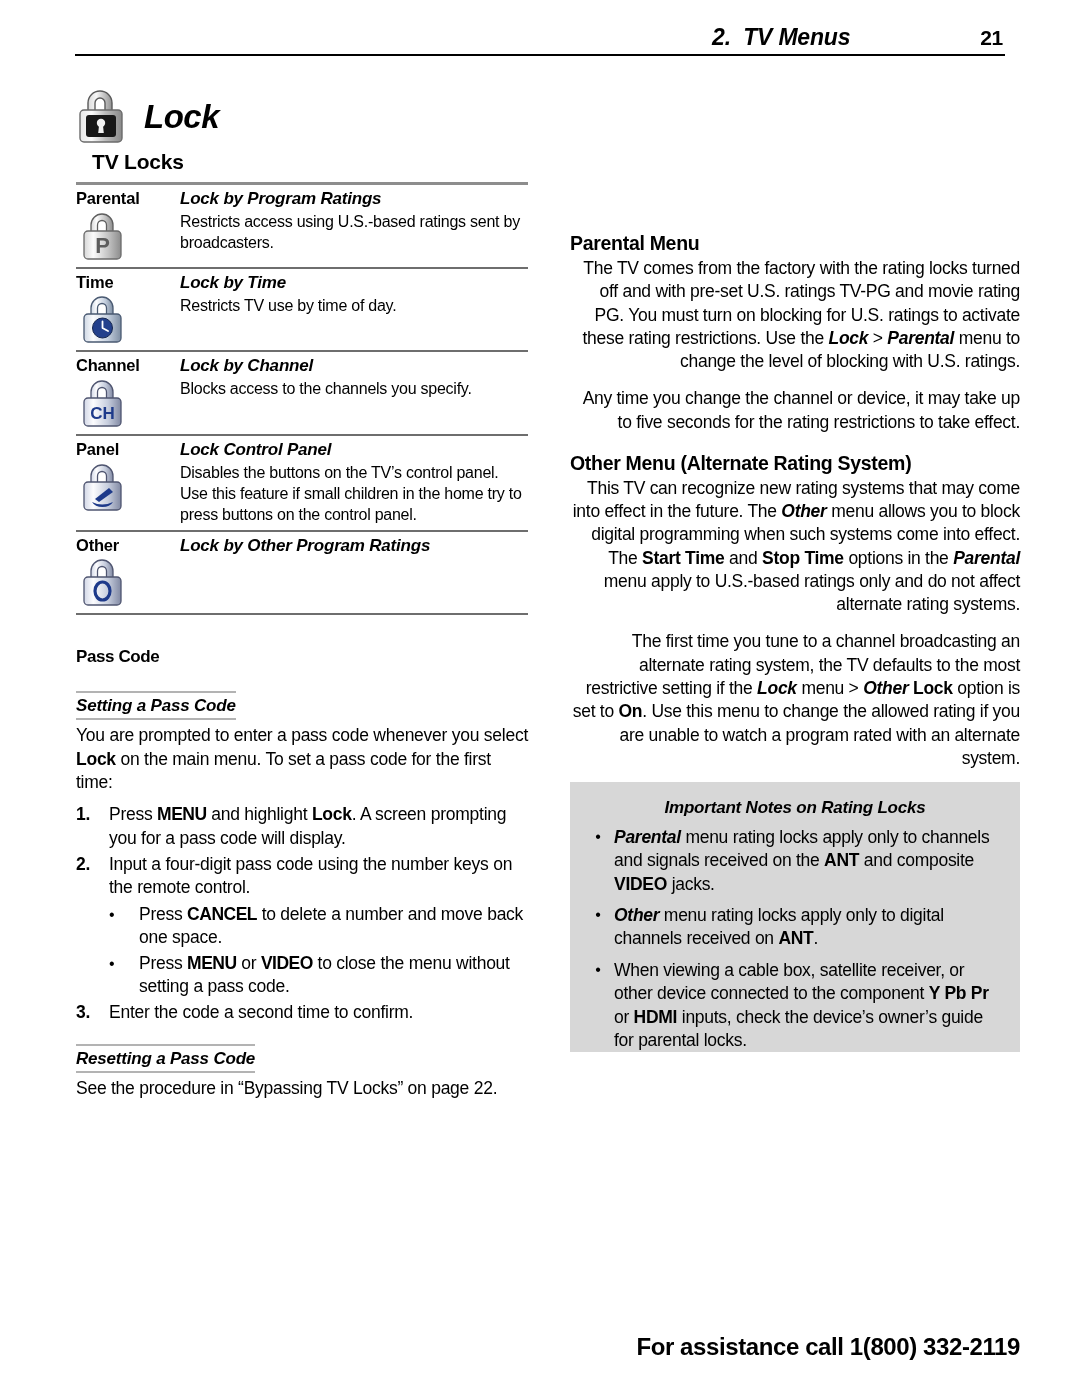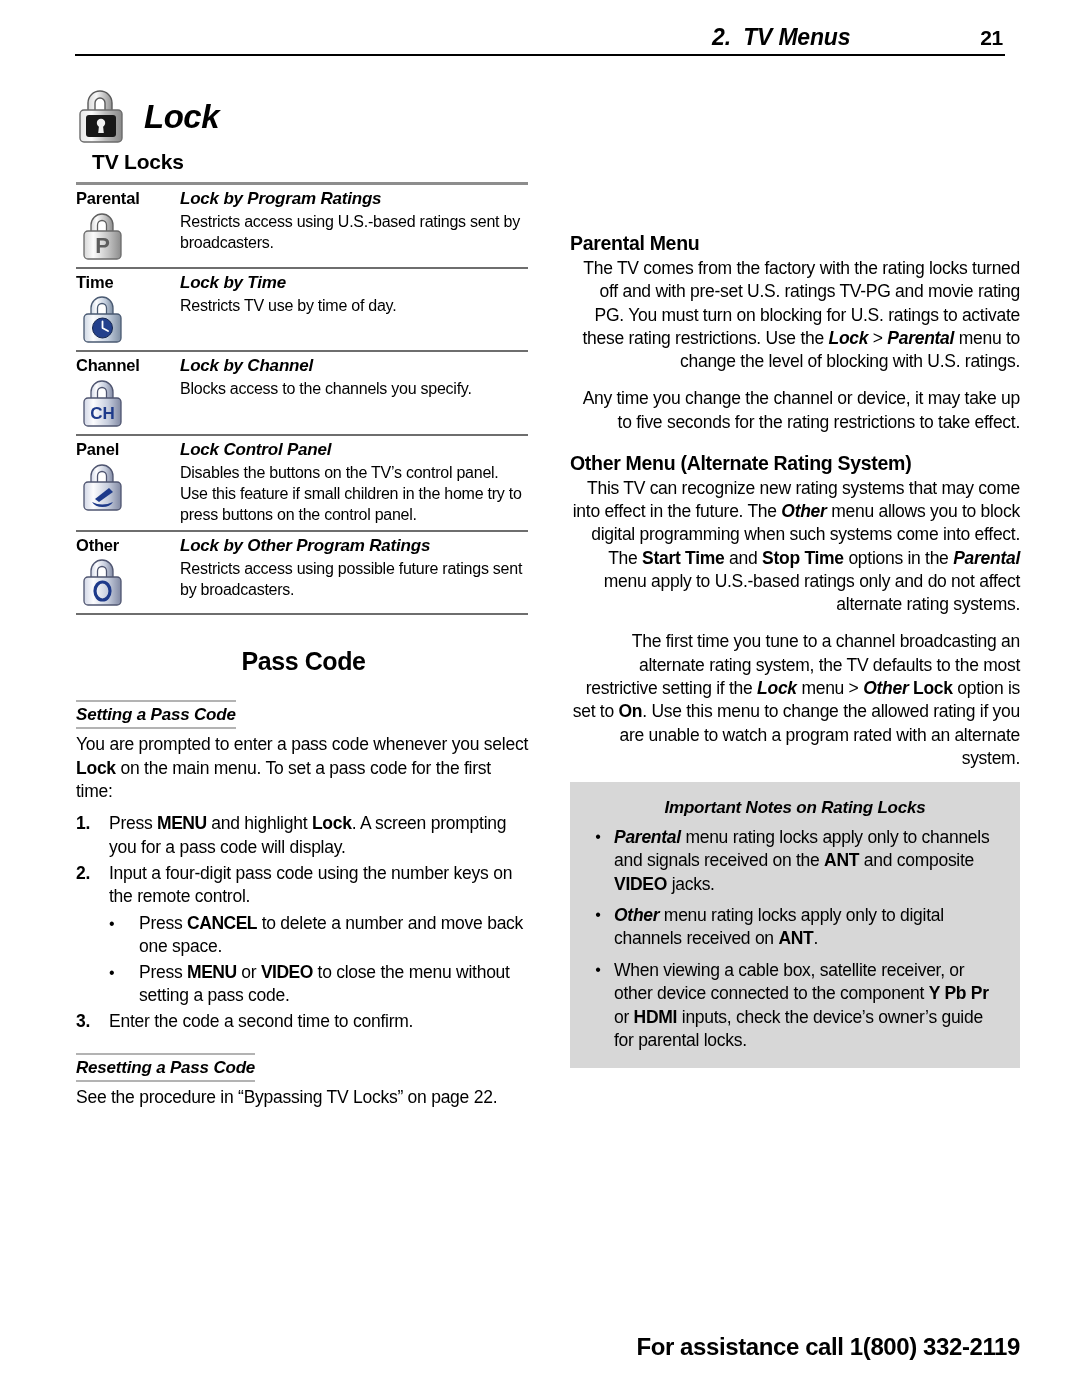--- a/index.html
+++ b/index.html
@@ -136,25 +136,24 @@
   }
   .lock-desc {
     font-size: 16px;
     line-height: 1.33;
     letter-spacing: -0.25px;
   }
 
   
   #pass-code-block { margin-top: 32px; }
   #pass-code-head {
-    font-size: 25px;
+    font-size: 17px;
     font-weight: bold;
     letter-spacing: -0.4px;
     margin: 0 0 24px 0;
-    text-align: center;
   }
   .subhead {
     font-size: 17px;
     font-weight: bold;
     font-style: italic;
     letter-spacing: -0.2px;
     border-top: 2px solid #b3b3b3;
     border-bottom: 2px solid #b3b3b3;
     display: inline-block;
     padding: 3px 0 2px 0;
@@ -205,21 +204,21 @@
   }
   #other-menu-head { margin-top: 18px; }
 
   
   #notes-box {
     position: absolute;
     left: 570px;
     top: 782px;
     width: 450px;
     background: #d7d7d7;
-    padding: 16px 0 16px 0;
+    padding: 16px 0 0 0;
     box-sizing: border-box;
   }
   #notes-title {
     text-align: center;
     font-size: 17px;
     font-weight: bold;
     font-style: italic;
     letter-spacing: -0.2px;
     margin-bottom: 8px;
   }
@@ -414,21 +413,20 @@
               </linearGradient>
             </defs>
             <path d="M12 22 V14 a11 11 0 0 1 22 0 V22 h-6.5 V14 a4.5 4.5 0 0 0 -9 0 V22 Z" fill="url(#goB)" stroke="#4f5570" stroke-width="1.3"></path>
             <rect x="5" y="20" width="37" height="28" rx="4" ry="4" fill="url(#goB)" stroke="#4f5570" stroke-width="1.3"></rect>
             <ellipse cx="23.5" cy="34" rx="7.5" ry="9" fill="none" stroke="#1e3a8a" stroke-width="3.2"></ellipse>
           </svg>
         </div>
       </div>
       <div class="lock-col-body">
         <div class="lock-head">Lock by Other Program Ratings</div>
-        <div class="lock-desc">Restricts access using possible future ratings sent by broadcasters.</div>
       </div>
     </div>
 
   </div>
 
   <div id="pass-code-block">
     <div id="pass-code-head">Pass Code</div>
 
     <div class="subhead">Setting a Pass Code</div>
 

